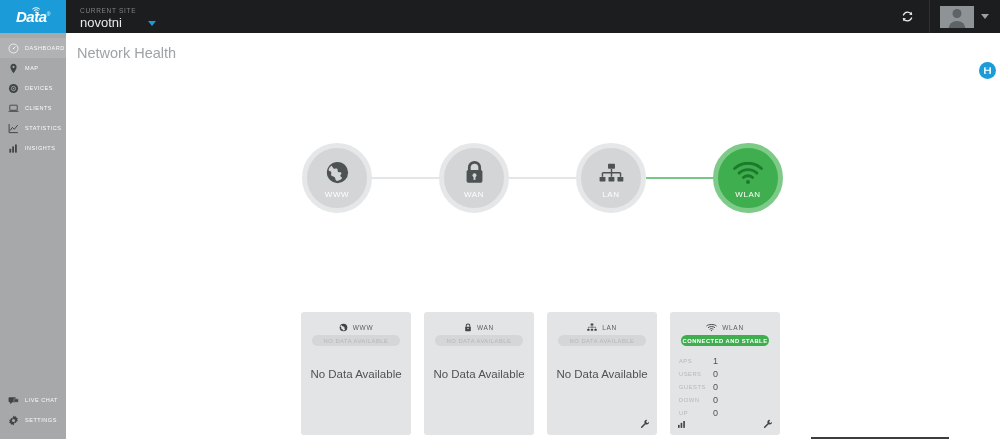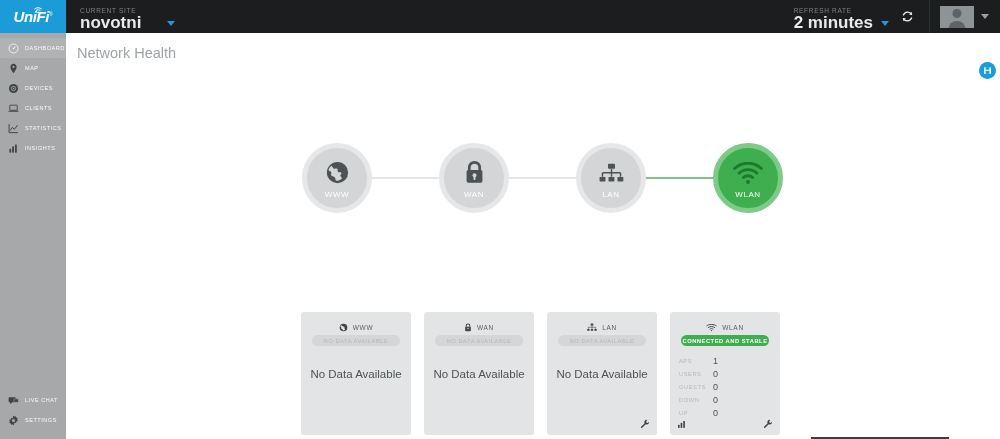--- a/index.html
+++ b/index.html
@@ -31,21 +31,21 @@
 
   .site-block {
     padding: 3px 0 0 14px; display: flex; flex-direction: column; justify-content: center;
     min-width: 120px;
   }
   .tb-label {
     color: #7d8387; font-size: 6.5px; letter-spacing: 0.7px; text-transform: uppercase;
     line-height: 10px;
   }
   .tb-value-row { display: flex; align-items: center; gap: 26px; }
-  .tb-value { color: #e8eaeb; font-size: 17px; line-height: 14px; font-weight: bold; }
+  .tb-value { color: #e8eaeb; font-size: 13px; line-height: 14px; }
   .caret { width: 0; height: 0; border-left: 4px solid transparent; border-right: 4px solid transparent;
            border-top: 5px solid #1b9cd8; }
   .caret.gray { border-top-color: #9aa0a4; }
 
   .tb-spacer { flex: 1; }
   .refresh-block {
     padding: 3px 0 0 0; display: flex; flex-direction: column; justify-content: center;
     min-width: 74px;
   }
   .refresh-icon-btn {
@@ -168,41 +168,34 @@
 
   <div class="topbar">
 
     <div class="logo-box">
       <span class="logo-text">
         <svg class="logo-wifi" viewBox="0 0 10 8">
           <path d="M0.6 2.2 C2.6 0.3 6.4 0.3 8.4 2.2" stroke="#ffffff" stroke-width="1.1" fill="none" stroke-linecap="round"></path>
           <path d="M2.3 4.0 C3.6 2.8 5.6 2.8 6.9 4.0" stroke="#ffffff" stroke-width="1.1" fill="none" stroke-linecap="round"></path>
           <circle cx="4.6" cy="6.1" r="1.0" fill="#ffffff"></circle>
         </svg>
-        <span>UniFi</span><span class="reg">®</span>
+        <span>Data</span><span class="reg">®</span>
       </span>
     </div>
 
     <div class="site-block">
       <div class="tb-label">CURRENT SITE</div>
       <div class="tb-value-row">
         <div class="tb-value">novotni</div>
         <div class="caret"></div>
       </div>
     </div>
 
     <div class="tb-spacer"></div>
 
-    <div class="refresh-block">
-      <div class="tb-label">REFRESH RATE</div>
-      <div class="tb-value-row" style="gap:8px;">
-        <div class="tb-value">2 minutes</div>
-        <div class="caret"></div>
-      </div>
-    </div>
 
     <div class="refresh-icon-btn">
       <svg width="13" height="13" viewBox="0 0 16 16">
         <path d="M13 5.3A5.6 5.6 0 0 0 3 6.1" stroke="#e8eaeb" stroke-width="1.7" fill="none" stroke-linecap="round"></path>
         <path d="M3 10.7A5.6 5.6 0 0 0 13 9.9" stroke="#e8eaeb" stroke-width="1.7" fill="none" stroke-linecap="round"></path>
         <path d="M13.4 2.2 L13.4 5.8 L9.9 5.8 Z" fill="#e8eaeb"></path>
         <path d="M2.6 13.8 L2.6 10.2 L6.1 10.2 Z" fill="#e8eaeb"></path>
       </svg>
     </div>
 

